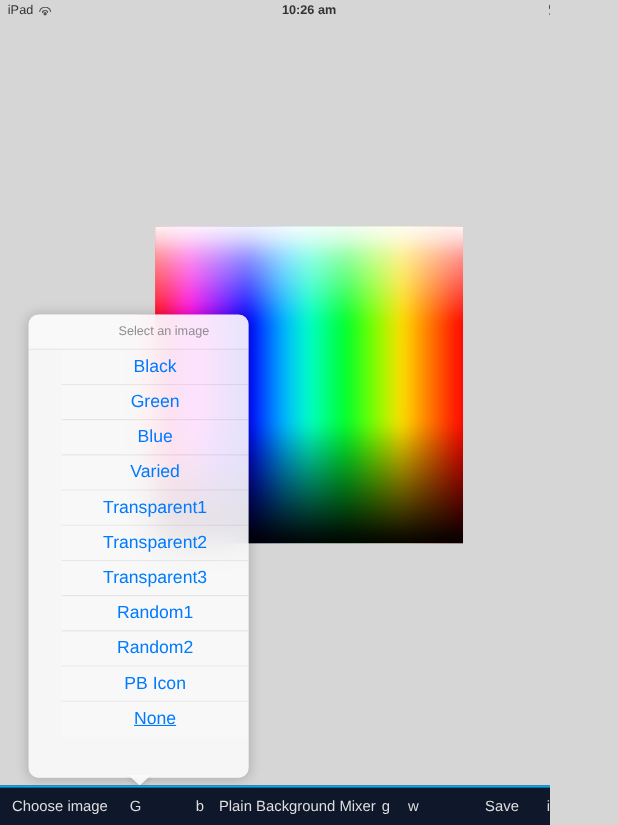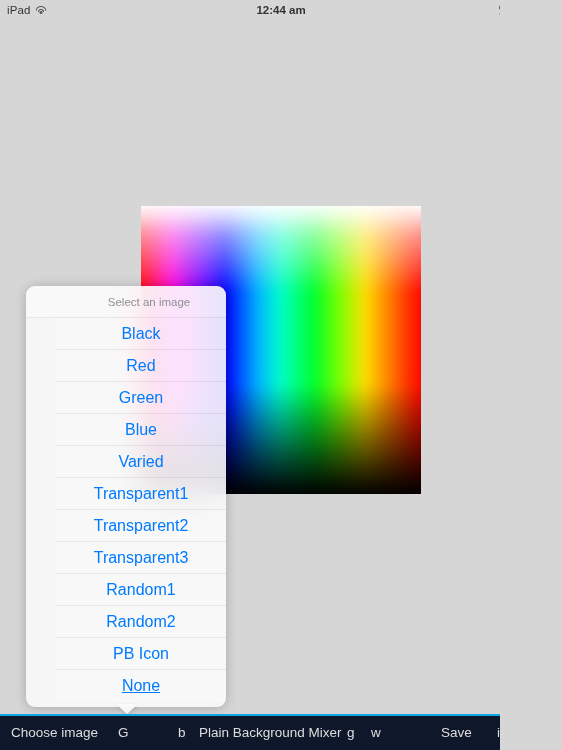--- a/index.html
+++ b/index.html
@@ -184,21 +184,21 @@
   <div id="statusbar">
     <div id="sb-left">
       <span id="sb-device">iPad</span>
       <span class="wifi-icon">
         <i class="a"></i>
           <i class="b"></i>
           <i class="c"></i>
       </span>
     </div>
     <div id="sb-center">
-      <span>12:44 am</span>
+      <span>10:26 am</span>
     </div>
     <div id="sb-right">
       <span id="sb-batt-pct">90%</span>
       <span class="battery">
         <span class="fill"></span>
           <span class="nub"></span>
       </span>
     </div>
   </div>
 
@@ -210,23 +210,20 @@
     </div>
   </div>
 
   <div id="popover">
     <div id="popover-header">
       <span>Select an image</span>
     </div>
     <div id="popover-list">
       <div class="popover-row">
           <span>Black</span>
-        </div>
-      <div class="popover-row">
-          <span>Red</span>
         </div>
       <div class="popover-row">
           <span>Green</span>
         </div>
       <div class="popover-row">
           <span>Blue</span>
         </div>
       <div class="popover-row">
           <span>Varied</span>
         </div>

